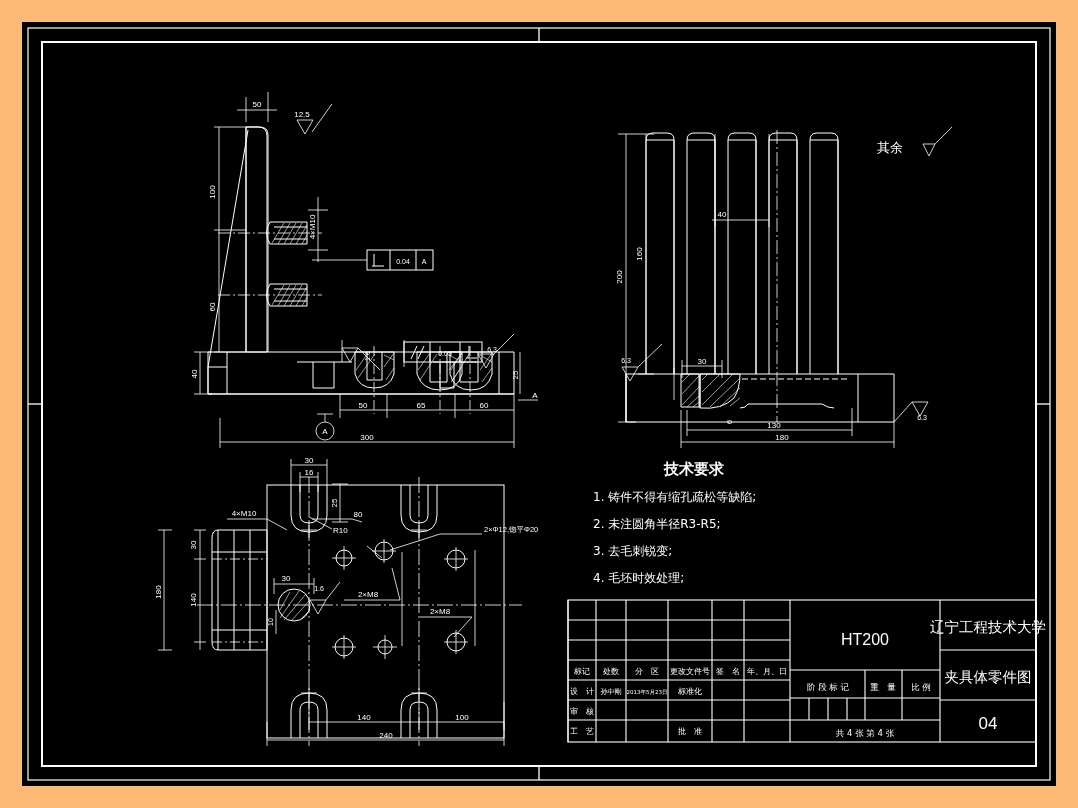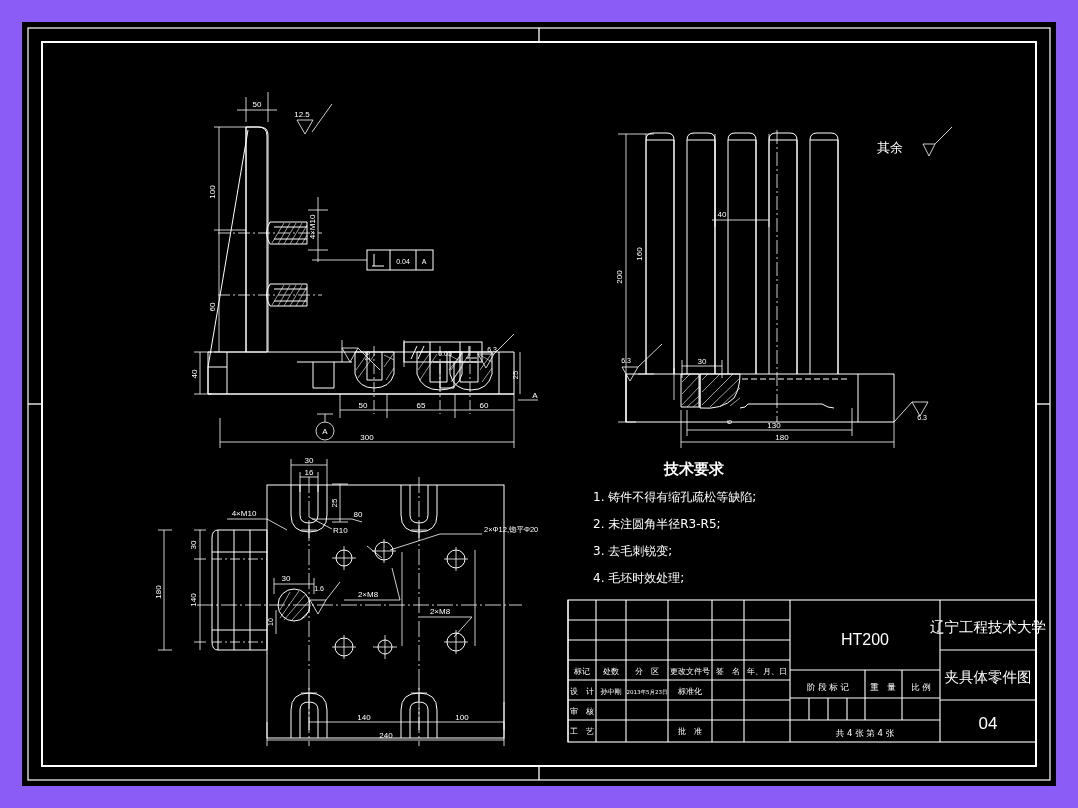--- a/index.html
+++ b/index.html
@@ -1,17 +1,17 @@
 <!DOCTYPE html>
 <html><head>
 <meta charset="utf-8">
 <style>
   html,body{margin:0;padding:0;background:#8c9ab1;}
   body{width:1078px;height:808px;overflow:hidden;font-family:"Liberation Sans",sans-serif;}
-  #root{position:relative;width:1078px;height:808px;background:#8b5cf6;}
+  #root{position:relative;width:1078px;height:808px;background:#fdba74;}
   #sheet{position:absolute;left:22px;top:22px;width:1034px;height:764px;background:#000;}
   svg{display:block;}
   text{font-family:"Liberation Sans",sans-serif;fill:#fff;}
   .cn{font-family:"DejaVu Sans",sans-serif;}
 </style>
 </head>
 <body>
 
 <div id="root">
   <div id="sheet">

